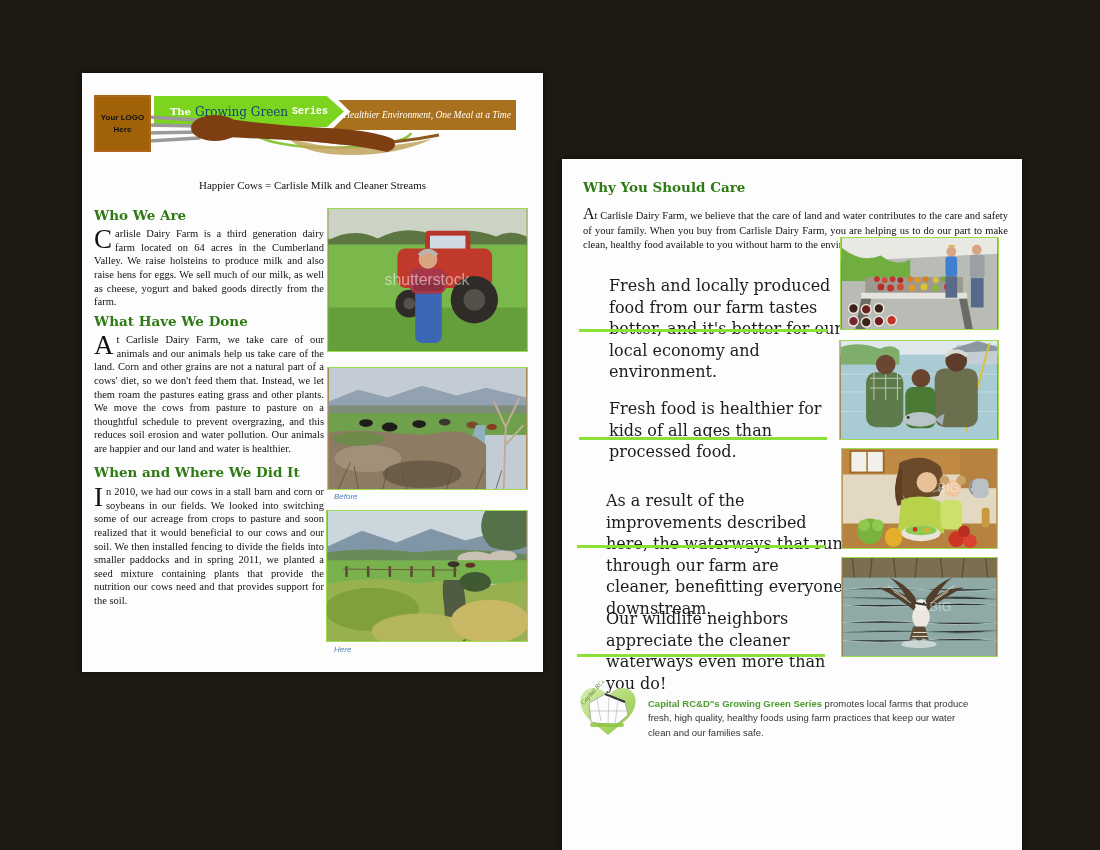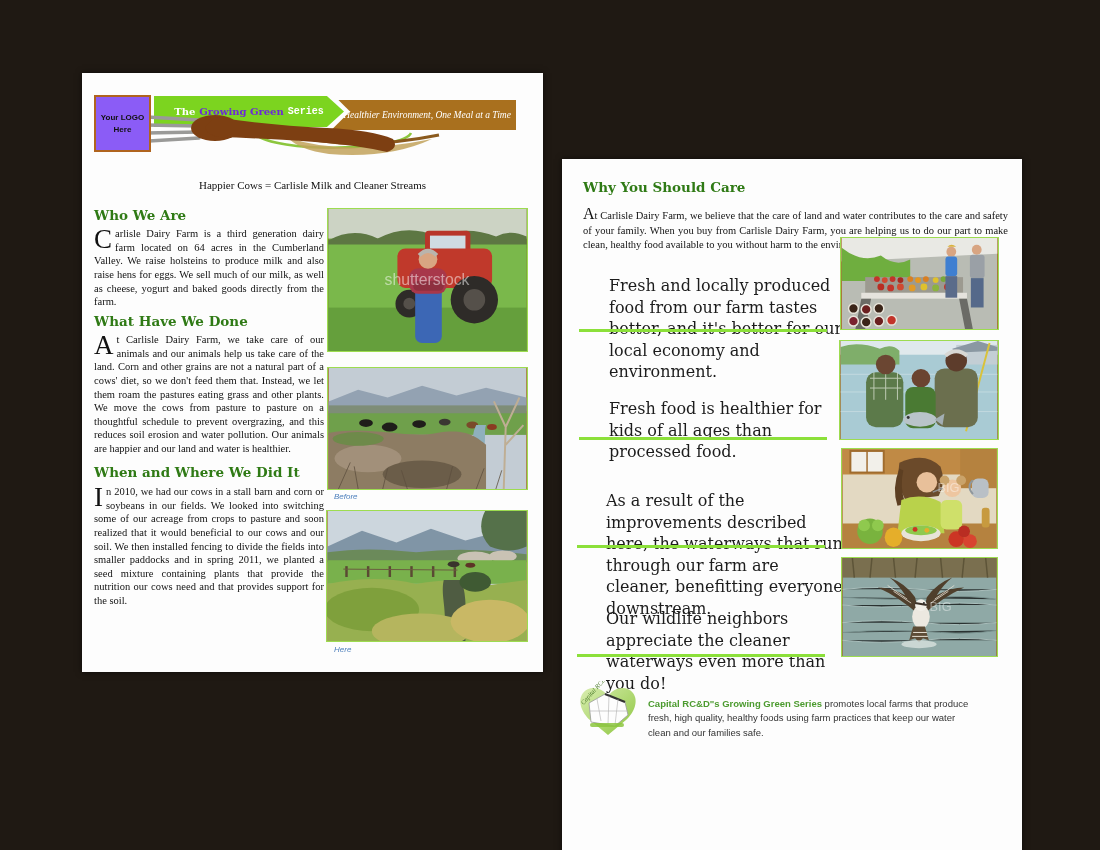--- a/index.html
+++ b/index.html
@@ -4,33 +4,33 @@
 <style>
   html,body{margin:0;padding:0;}
   body{width:1100px;height:850px;background:#1f1913;position:relative;overflow:hidden;
        font-family:"Liberation Serif",serif;}
   .page{position:absolute;background:#fdfdfd;box-shadow:0 0 6px rgba(0,0,0,.6);}
   #page1{left:82px;top:73px;width:461px;height:599px;}
   #page2{left:562px;top:159px;width:460px;height:778px;}
   .abs{position:absolute;}
 
   
-  .logo-box{left:12px;top:22px;width:53px;height:53px;background:#8b5cf6;border:2px solid #b0641e;
+  .logo-box{left:12px;top:22px;width:53px;height:53px;background:#a16207;border:2px solid #b0641e;
             display:flex;flex-direction:column;align-items:center;justify-content:center;
             font-family:"Liberation Sans",sans-serif;font-weight:bold;font-size:8px;color:#111;line-height:1.5;z-index:6;}
   .banner-brown{left:226px;top:27px;width:208px;height:30px;background:#a9701e;z-index:1;
             display:flex;align-items:center;justify-content:center;padding-left:22px;box-sizing:border-box;}
   .banner-brown span{color:#fff;font-style:italic;font-size:9.5px;font-family:"Liberation Serif",serif;}
   .arrow-white{left:72px;top:21px;width:196px;height:35px;background:#fdfdfd;z-index:2;
             clip-path:polygon(0 0,91% 0,100% 50%,91% 100%,0 100%);}
   .banner-green{left:72px;top:23px;width:190px;height:31px;background:#7cd41f;z-index:3;
             clip-path:polygon(0 0,91% 0,100% 50%,91% 100%,0 100%);
             display:flex;align-items:center;justify-content:center;}
   .banner-green .t1{color:#fff;font-family:"DejaVu Serif",serif;font-weight:bold;font-size:10px;margin-right:4px;}
-  .banner-green .t2{color:#6d28d9;font-family:"DejaVu Serif",serif;font-weight:bold;font-size:10px;margin-right:4px;}
+  .banner-green .t2{color:#0c4a6e;font-family:"DejaVu Serif",serif;font-weight:normal;font-size:12px;margin-right:4px;}
   .banner-green .t3{color:#fff;font-family:Liberation Mono, monospace;font-weight:bold;font-size:10px;}
   .fork{left:55px;top:36px;width:330px;height:52px;z-index:5;}
 
   .title{left:0;top:87px;width:100%;text-align:center;font-family:"DejaVu Serif",serif;
          font-weight:bold;font-size:15px;color:#38791a;letter-spacing:.4px;}
   .subtitle{left:0;top:106px;width:100%;text-align:center;font-size:11px;color:#111;}
 
   .sec-head{font-family:"DejaVu Serif",serif;font-weight:bold;font-size:13.5px;color:#2f7a15;}
   .body-text{width:230px;font-size:10.5px;line-height:1.3;text-align:justify;color:#111;}
   .dropcap{float:left;font-size:27px;line-height:.8;margin:2px 3px 0 0;font-family:"Liberation Serif",serif;}

